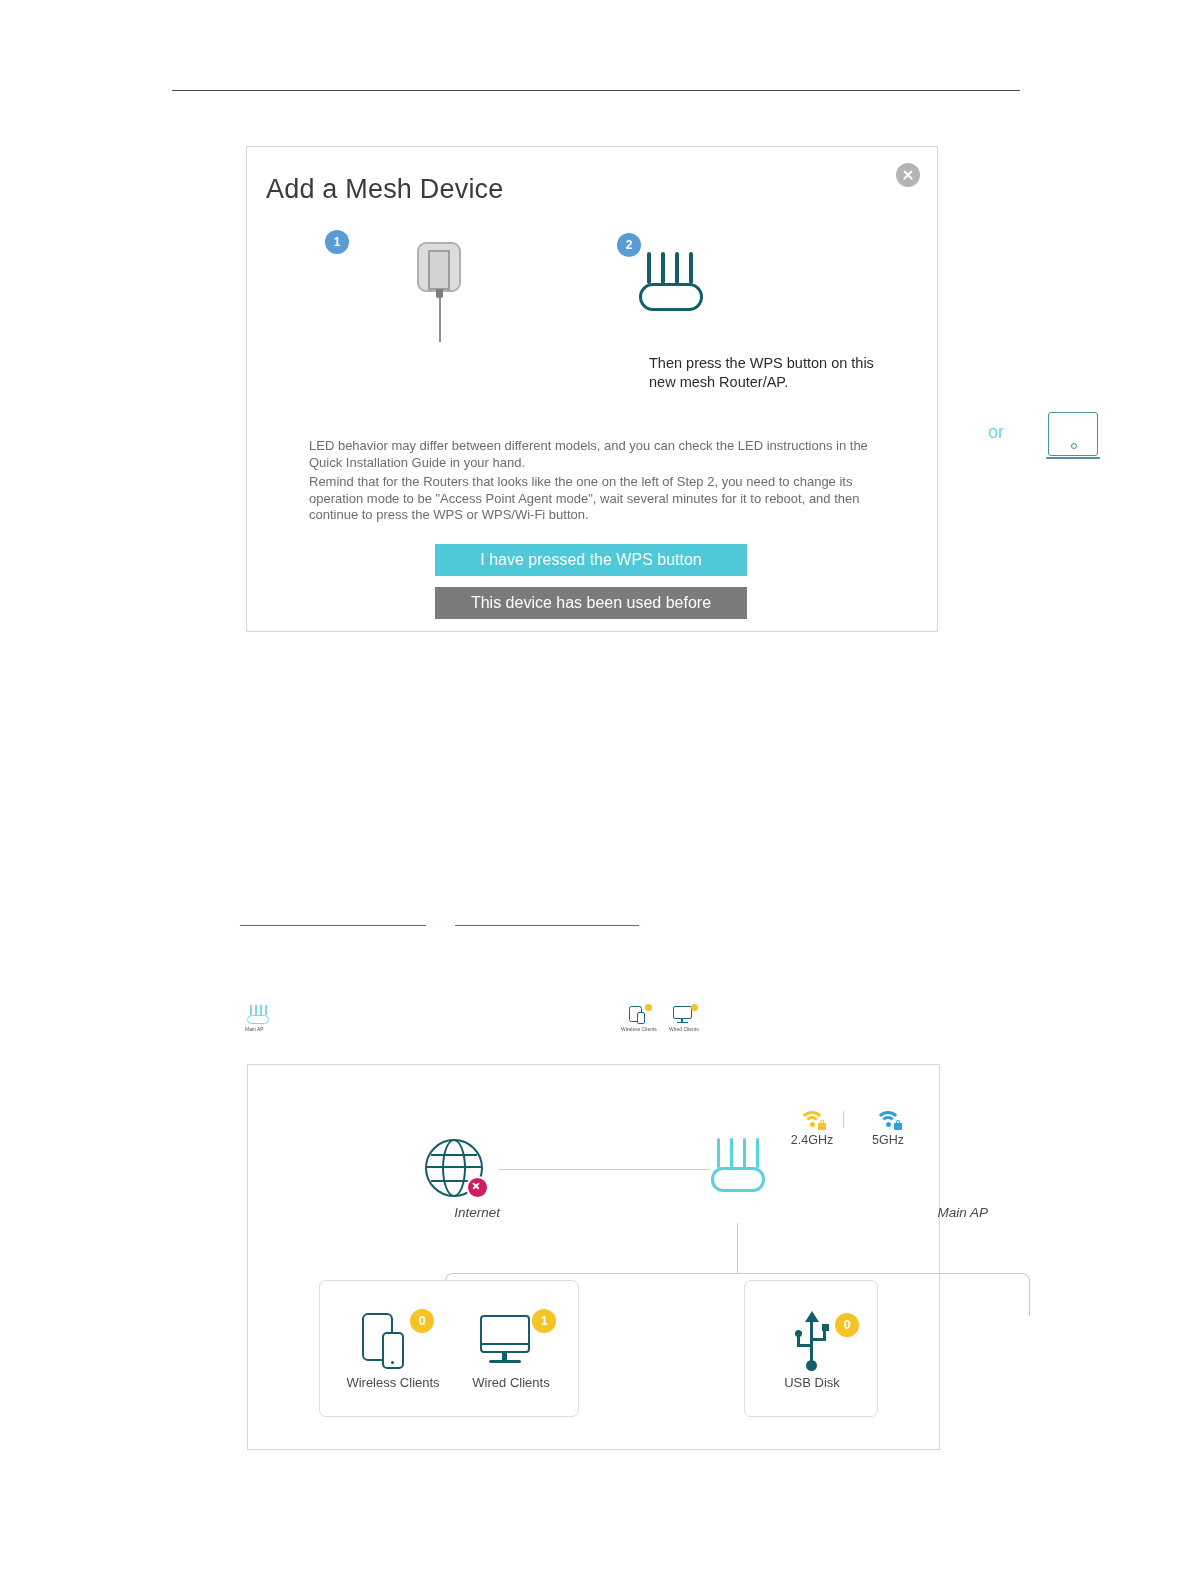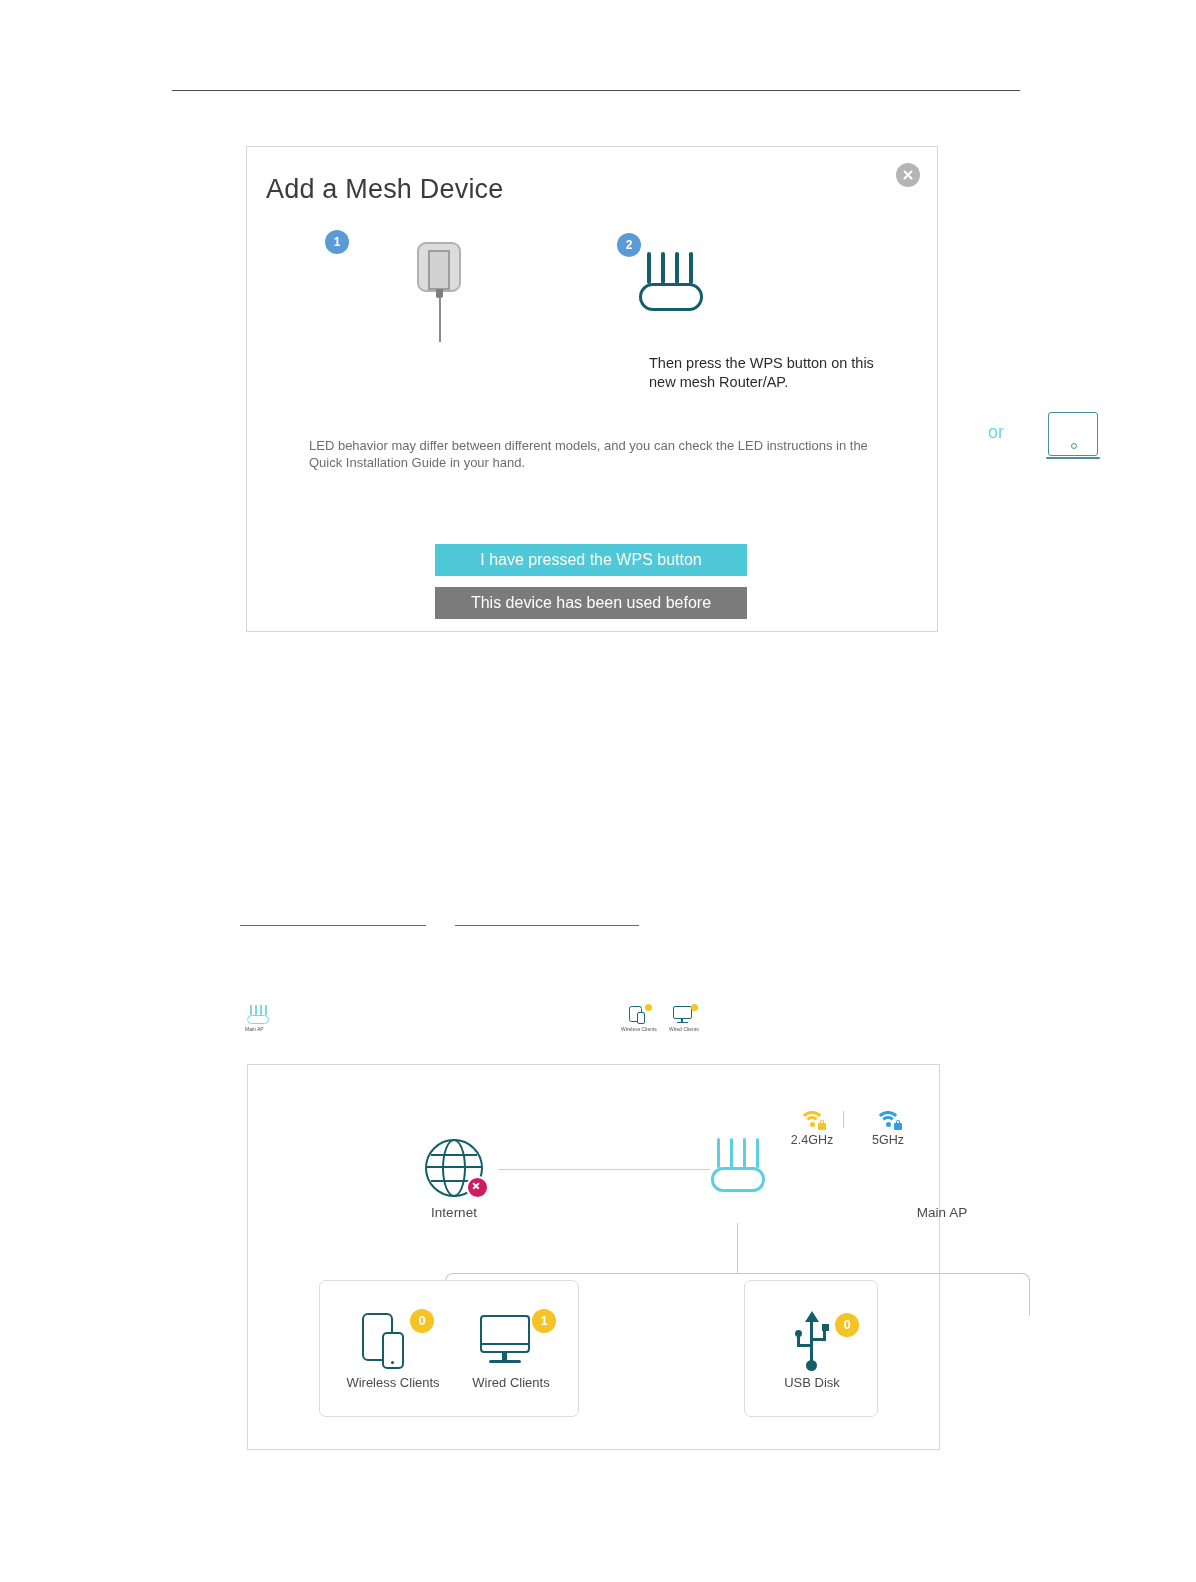--- a/index.html
+++ b/index.html
@@ -407,22 +407,23 @@
     width: 8px; height: 1.8px;
     background: #ffffff;
   }
   .globe .err::before { transform: rotate(45deg); }
   .globe .err::after  { transform: rotate(-45deg); }
 
   .node-label {
     position: absolute;
     font-size: 13.5px;
     color: #4a4a4a;
-    text-align: center;
+    text-align: right;
     white-space: nowrap;
+    font-style: italic;
   }
   .label-internet { left: 160px; top: 140px; width: 92px; }
   .label-mainap   { left: 648px; top: 140px; width: 92px; }
 
   .link-h {
     position: absolute;
     left: 250px;
     top: 104px;
     width: 212px;
     height: 0;
@@ -775,20 +776,21 @@
 
   <div class="ap-icon">
     <div class="cube"></div>
     <div class="dot"></div>
     <div class="foot"></div>
   </div>
 
   <div class="step-caption c2">Then press the WPS button on this new mesh Router/AP.</div>
 
   <div class="note n1">LED behavior may differ between different models, and you can check the LED instructions in the Quick Installation Guide in your hand.</div>
+  <div class="note n2">Remind that for the Routers that looks like the one on the left of Step 2, you need to change its operation mode to be "Access Point Agent mode", wait several minutes for it to reboot, and then continue to press the WPS or WPS/Wi-Fi button.</div>
 
   <button class="action-btn secondary">This device has been used before</button>
   <button class="action-btn primary">I have pressed the WPS button</button>
 </div>
 
 <div class="blue-rule r1"></div>
 <div class="blue-rule r2"></div>
 
 <div class="mini-router">
   <div class="mant"></div>

